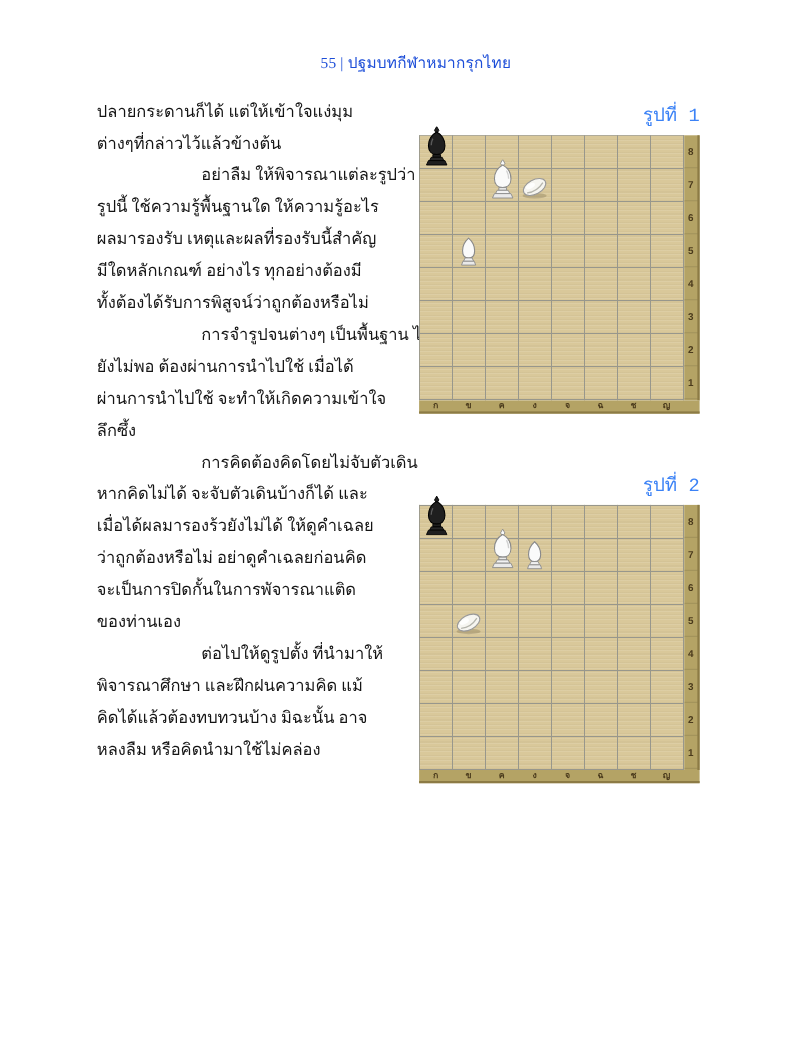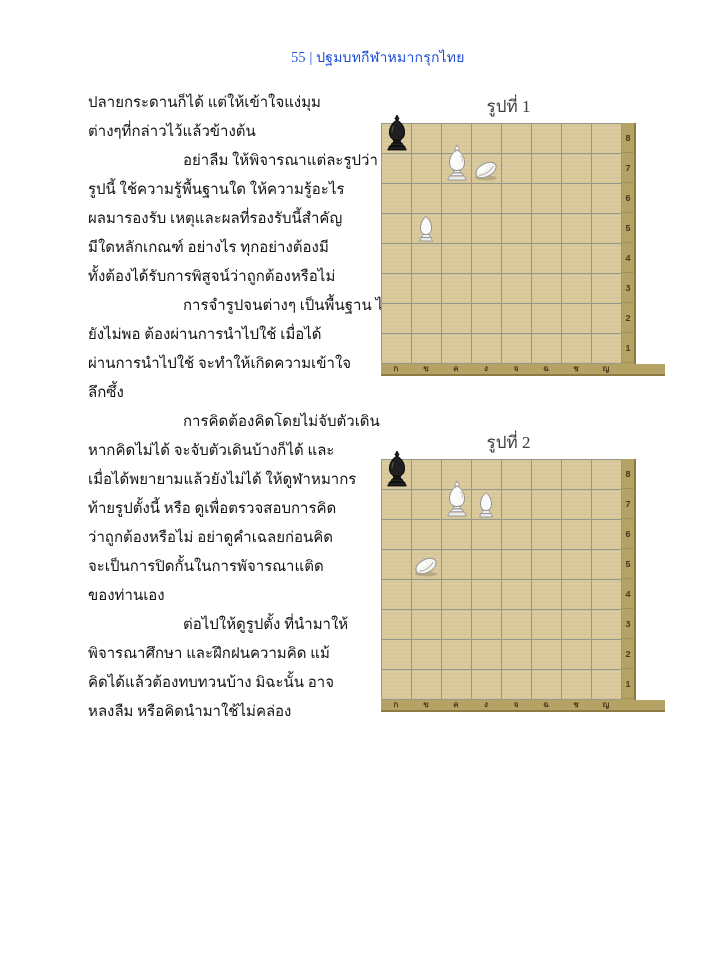--- a/index.html
+++ b/index.html
@@ -8,34 +8,34 @@
         font-family:"Liberation Serif",serif;color:#141414;overflow:hidden;}
   .page-header{position:absolute;top:46px;left:17px;width:722px;text-align:center;
         font-size:14px;letter-spacing:.2px;color:#1d4ed8;}
   .text-col{position:absolute;left:88px;top:88px;width:296px;}
   .tline{height:29px;line-height:29px;font-size:15px;white-space:nowrap;}
   .tline.indent{padding-left:95px;}
 
   .figure{position:absolute;width:255px;}
   #fig1{left:381px;top:94px;}
   #fig2{left:381px;top:430px;}
-  .fig-label{height:29px;line-height:26px;text-align:center;font-size:17px;color:#404040;}
+  .fig-label{height:29px;line-height:26px;text-align:right;font-size:17px;color:#3b82f6;font-family:Liberation Mono, monospace;}
   .board{position:relative;width:255px;height:253px;}
   .grid{position:absolute;left:0;top:0;width:241px;height:241px;
         background-color:#d9c89a;
         background-image:
           repeating-linear-gradient(90deg,#98978c 0 1px,transparent 1px 30px),
           repeating-linear-gradient(0deg,#98978c 0 1px,transparent 1px 30px),
           repeating-linear-gradient(0deg,rgba(255,255,255,.10) 0 1px,rgba(0,0,0,.025) 1px 2px,transparent 2px 4px);}
   .rank-strip{position:absolute;left:241px;top:0;width:12px;height:241px;
         background:#b4a365;border-right:2px solid #8c7b45;}
   .rank-label{height:30px;display:flex;align-items:center;justify-content:center;
         font-family:"Liberation Sans",sans-serif;font-size:9px;font-weight:bold;color:#4a3a1c;
         border-bottom:1px solid rgba(0,0,0,.10);box-sizing:border-box;}
-  .file-strip{position:absolute;left:0;top:241px;width:284px;height:10px;
+  .file-strip{position:absolute;left:0;top:241px;width:255px;height:10px;
         background:#b4a365;border-bottom:2px solid #8c7b45;white-space:nowrap;}
   .file-label{display:inline-block;width:30px;text-align:center;
         font-family:"Liberation Sans",sans-serif;font-size:8px;font-weight:bold;
         line-height:10px;color:#4a3a1c;vertical-align:top;}
   .piece{position:absolute;}
   .piece svg{display:block;}
 </style>
 </head>
 <body>
 
@@ -50,22 +50,21 @@
       <div class="tline">รูปนี้ ใช้ความรู้พื้นฐานใด ให้ความรู้อะไร</div>
       <div class="tline">ผลมารองรับ เหตุและผลที่รองรับนี้สำคัญ</div>
       <div class="tline">มีใดหลักเกณฑ์ อย่างไร ทุกอย่างต้องมี</div>
       <div class="tline">ทั้งต้องได้รับการพิสูจน์ว่าถูกต้องหรือไม่</div>
       <div class="tline indent">การจำรูปจนต่างๆ เป็นพื้นฐาน ได้</div>
       <div class="tline">ยังไม่พอ ต้องผ่านการนำไปใช้ เมื่อได้</div>
       <div class="tline">ผ่านการนำไปใช้ จะทำให้เกิดความเข้าใจ</div>
       <div class="tline">ลึกซึ้ง</div>
       <div class="tline indent">การคิดต้องคิดโดยไม่จับตัวเดิน</div>
       <div class="tline">หากคิดไม่ได้ จะจับตัวเดินบ้างก็ได้ และ</div>
-      <div class="tline">เมื่อได้พยายามแล้วยังไม่ได้ ให้ดูฬาหมากร</div>
-      <div class="tline">ท้ายรูปตั้งนี้ หรือ ดูเพื่อตรวจสอบการคิด</div>
+      <div class="tline">เมื่อได้ผลมารองร้วยังไม่ได้ ให้ดูคำเฉลย</div>
       <div class="tline">ว่าถูกต้องหรือไม่ อย่าดูคำเฉลยก่อนคิด</div>
       <div class="tline">จะเป็นการปิดกั้นในการพัจารณาแติด</div>
       <div class="tline">ของท่านเอง</div>
       <div class="tline indent">ต่อไปให้ดูรูปตั้ง ที่นำมาให้</div>
       <div class="tline">พิจารณาศึกษา และฝึกฝนความคิด แม้</div>
       <div class="tline">คิดได้แล้วต้องทบทวนบ้าง มิฉะนั้น อาจ</div>
       <div class="tline">หลงลืม หรือคิดนำมาใช้ไม่คล่อง</div>
     </div>
 
   <div class="figure" id="fig1">

